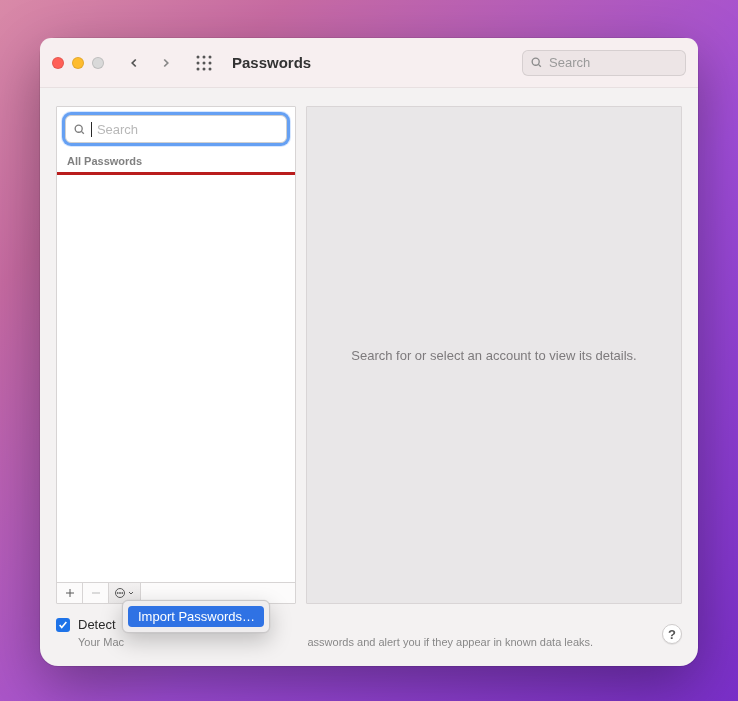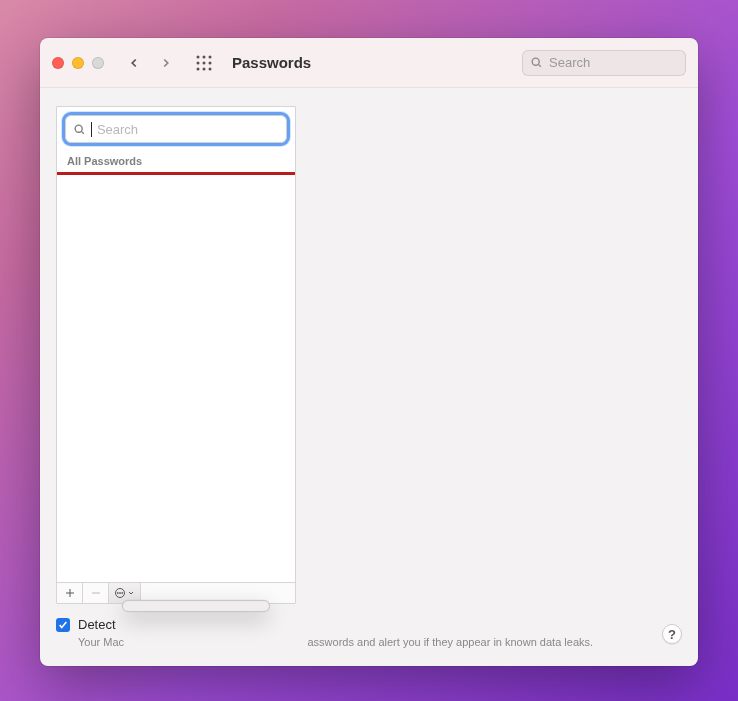--- a/index.html
+++ b/index.html
@@ -11,21 +11,21 @@
     position: relative;
     overflow: hidden;
   }
   .window {
     position: absolute;
     left: 40px;
     top: 38px;
     width: 658px;
     height: 628px;
     background: #f4f2f2;
-    border-radius: 8px;
+    border-radius: 18px;
     box-shadow: 0 20px 60px rgba(0,0,0,0.35), 0 0 0 1px rgba(0,0,0,0.08);
     display: flex;
     flex-direction: column;
     overflow: visible;
   }
   .titlebar {
     height: 50px;
     display: flex;
     align-items: center;
     padding: 0 12px;
@@ -301,20 +301,23 @@
                 <circle cx="12" cy="12" r="1" fill="currentColor"></circle>
                 <circle cx="16.5" cy="12" r="1" fill="currentColor"></circle>
               </svg>
             <svg class="chev" viewBox="0 0 24 24" fill="none" stroke="currentColor" stroke-width="3">
                 <polyline points="6 9 12 15 18 9"></polyline>
               </svg>
           </div>
         </div>
       </div>
 
+      <div class="detail">
+        <span>Search for or select an account to view its details.</span>
+      </div>
 
     </div>
 
     <div class="bottom">
       <div class="checkbox">
         <svg viewBox="0 0 24 24" fill="none" stroke="currentColor" stroke-width="4">
             <polyline points="4 12 9 18 20 5"></polyline>
           </svg>
       </div>
       <div class="cbtext">
@@ -325,13 +328,14 @@
       </div>
       <div class="help">
         <span>?</span>
       </div>
     </div>
 
   </div>
 </div>
 
 <div class="popup">
+  <div class="popup-item hl">Import Passwords…</div>
 </div>
 
 </body></html>

